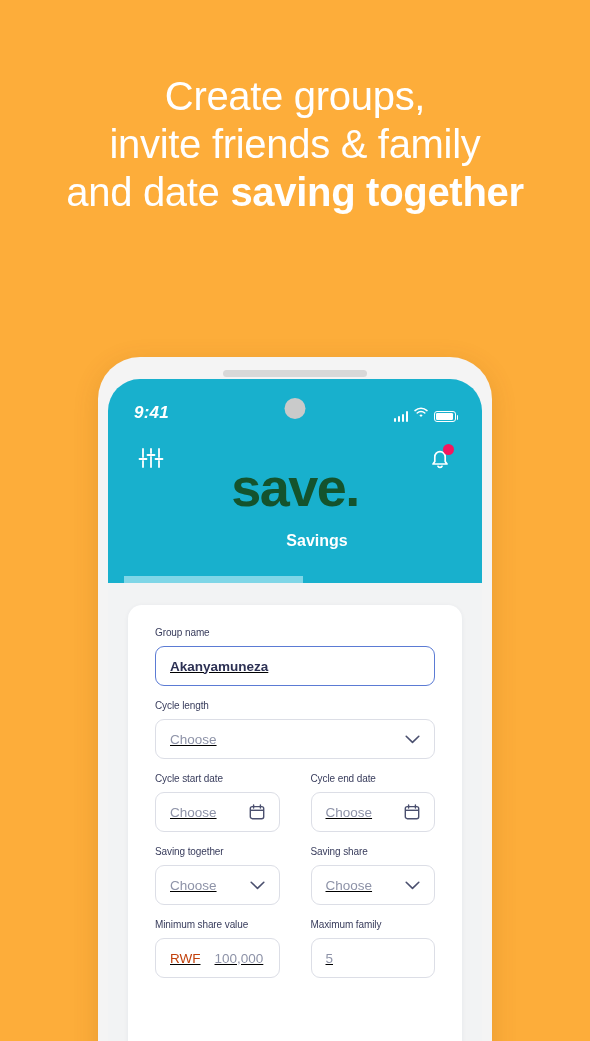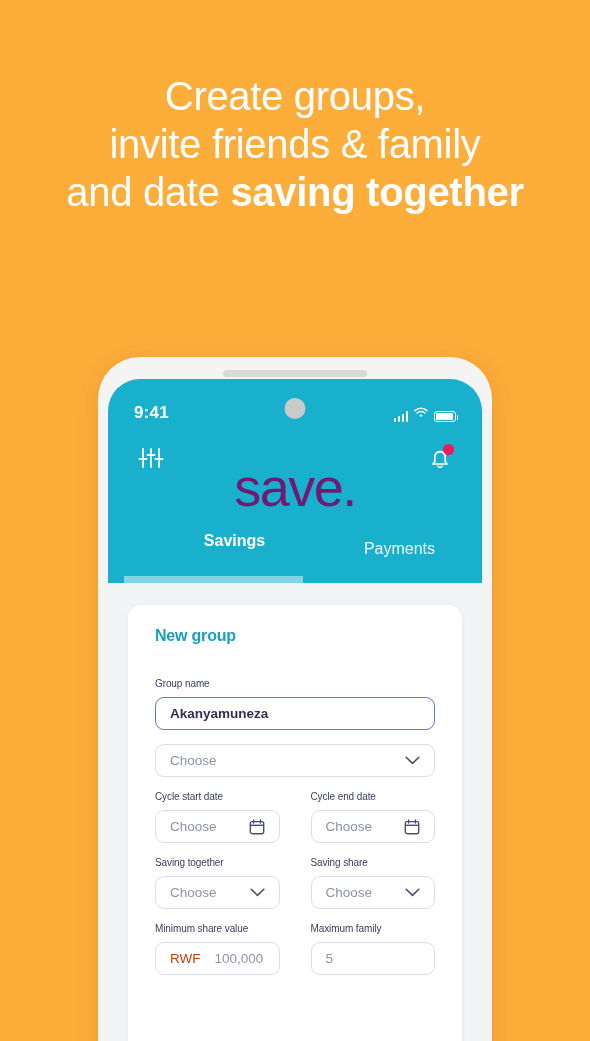--- a/index.html
+++ b/index.html
@@ -64,20 +64,21 @@
     width: 21px; height: 21px;
     border-radius: 50%;
     background: #C9CACA;
   }
   .statusbar {
     position: absolute;
     top: 0; left: 0; right: 0; height: 58px;
     display: flex; align-items: center;
     justify-content: space-between;
     padding: 0 26px;
+    font-style: italic;
   }
   .status-time {
     color: #FFFFFF;
     font-size: 17px;
     font-weight: 600;
     letter-spacing: 0.2px;
     padding-top: 10px;
   }
   .status-icons {
     display: flex; align-items: flex-end; gap: 6px;
@@ -118,23 +119,23 @@
     top: -2px; right: -2px;
     width: 11px; height: 11px;
     border-radius: 50%;
     background: #F4175E;
   }
 
   .logo {
     position: absolute;
     top: 78px; left: 0; right: 0;
     text-align: center;
-    color: #701a75;
+    color: #14532d;
     font-size: 54px;
-    font-weight: 400;
+    font-weight: 700;
     letter-spacing: -1.5px;
     line-height: 60px;
   }
 
   .tabs {
     position: absolute;
     bottom: 0; left: 16px; right: 0;
     height: 56px;
     display: flex;
     padding-left: 28px;
@@ -176,27 +177,28 @@
   }
   .field { margin-bottom: 14px; }
   .field-label {
     color: #383C5C;
     font-size: 10px;
     font-weight: 400;
     margin-bottom: 8px;
     letter-spacing: -0.1px;
   }
   .input {
-    height: 33px;
+    height: 40px;
     border: 1.4px solid #DCDEE6;
     border-radius: 9px;
     display: flex;
     align-items: center;
     padding: 0 14px;
     background: #fff;
+    text-decoration: underline;
   }
   .input.focused { border-color: #5B7BD4; border-width: 1.6px; }
   .input .value {
     font-size: 13.5px;
     color: #2D3154;
     font-weight: 700;
   }
   .input .placeholder {
     font-size: 13.5px;
     color: #8E93A8;
@@ -276,38 +278,35 @@
           <span class="bell-badge"></span>
         </span>
       </div>
 
       <div class="logo">save.</div>
 
       <div class="tabs">
         <div class="tab active">
           <span class="tab-label">Savings</span>
         </div>
-        <div class="tab inactive">
-          <span class="tab-label">Payments</span>
-        </div>
         <div class="tab-indicator"></div>
       </div>
     </div>
 
     <div class="card">
-      <div class="card-title">New group</div>
 
       <div class="field">
         <div class="field-label">Group name</div>
         <div class="input focused">
           <span class="value">Akanyamuneza</span>
         </div>
       </div>
 
       <div class="field">
+        <div class="field-label">Cycle length</div>
         <div class="input">
           <span class="placeholder">Choose</span>
           <span class="trailing">
             <svg width="15" height="9" viewBox="0 0 15 9" fill="none">
                 <path d="M1.2 1.3L7.5 7.4l6.3-6.1" stroke="#4A4F6E" stroke-width="1.6" stroke-linecap="round" stroke-linejoin="round"></path>
               </svg>
           </span>
         </div>
       </div>
 

